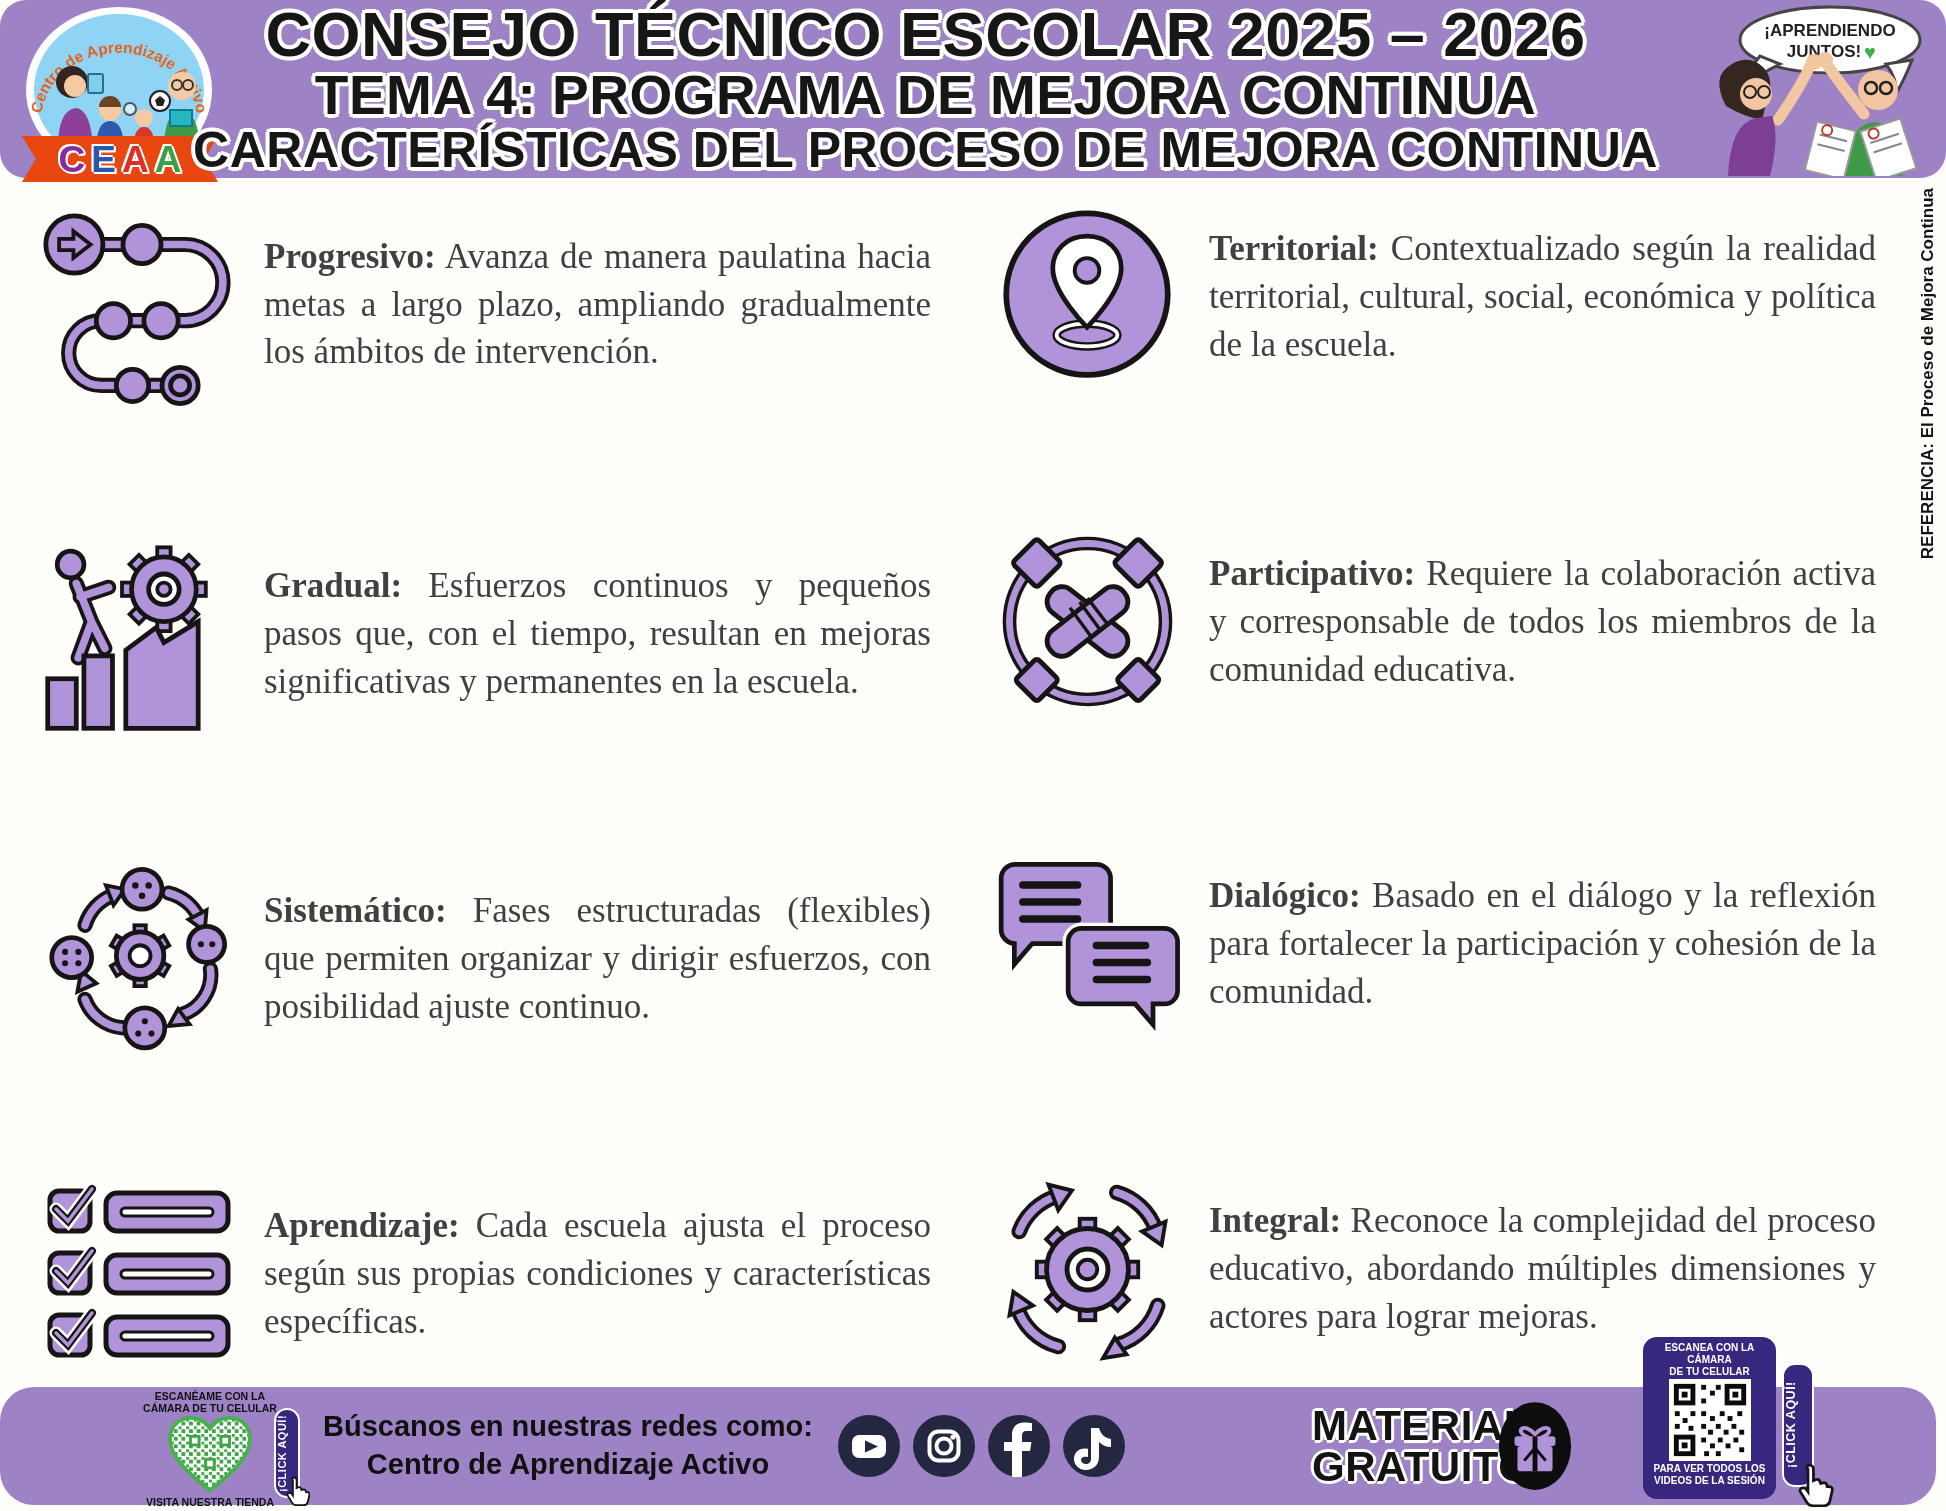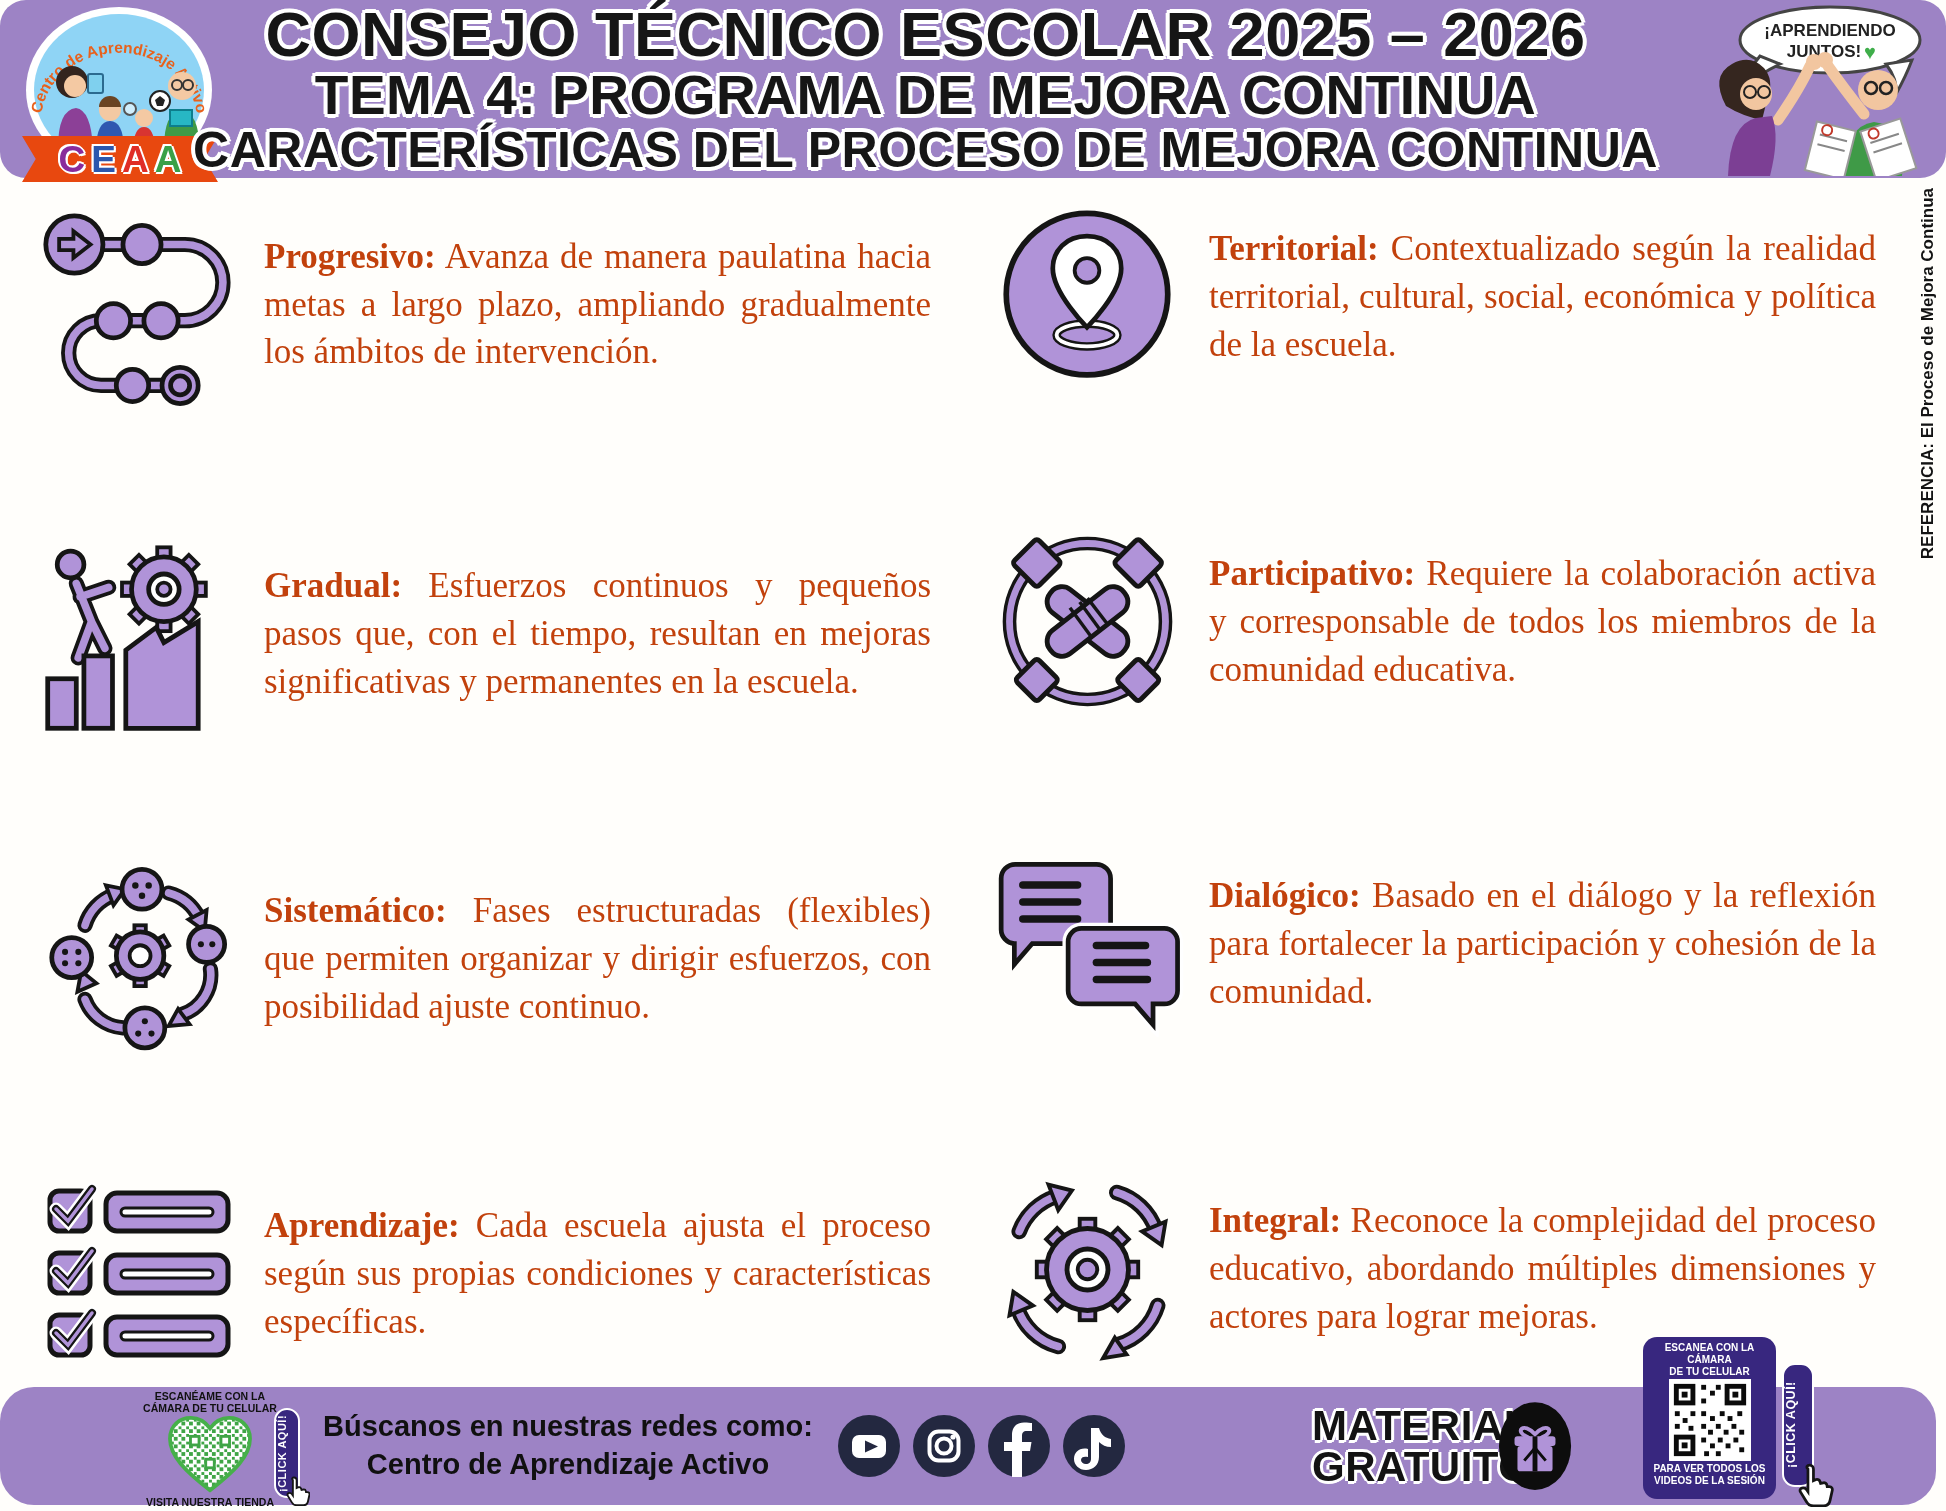--- a/index.html
+++ b/index.html
@@ -29,21 +29,21 @@
   .hero{position:absolute;right:6px;top:2px;width:258px;height:174px;}
   
   .reference{position:absolute;top:188px;right:8px;writing-mode:vertical-rl;transform:rotate(180deg);
      font-size:17px;font-weight:700;color:#131313;white-space:nowrap;}
   
   .main{position:absolute;top:194px;left:36px;right:70px;bottom:134px;display:flex;gap:50px;}
   .col{flex:1;display:flex;flex-direction:column;justify-content:space-between;padding:8px 0;}
   .item{display:flex;align-items:center;gap:16px;}
   .icon-box{width:212px;min-width:212px;display:flex;justify-content:center;align-items:center;}
   .item-text{margin:0;flex:1;font-family:"Liberation Serif",serif;font-size:35px;line-height:1.37;
-     color:#c2410c;text-align:justify;}
+     color:#404040;text-align:justify;}
   .item-text .term{font-weight:700;}
   
   .ic{fill:#b093d8;stroke:#151515;}
   .ob{fill:none;stroke:#151515;stroke-width:16;stroke-linecap:round;}
   .op{fill:none;stroke:#b093d8;stroke-width:8;stroke-linecap:round;}
   .dk{fill:#151515;}
   
   .footer-bar{position:absolute;left:0;right:10px;bottom:6px;height:118px;background:#9d83c5;border-radius:34px;}
   .heart-block{position:absolute;left:112px;top:3px;width:196px;text-align:center;color:#111;
       font-size:10.5px;font-weight:700;line-height:1.15;}

